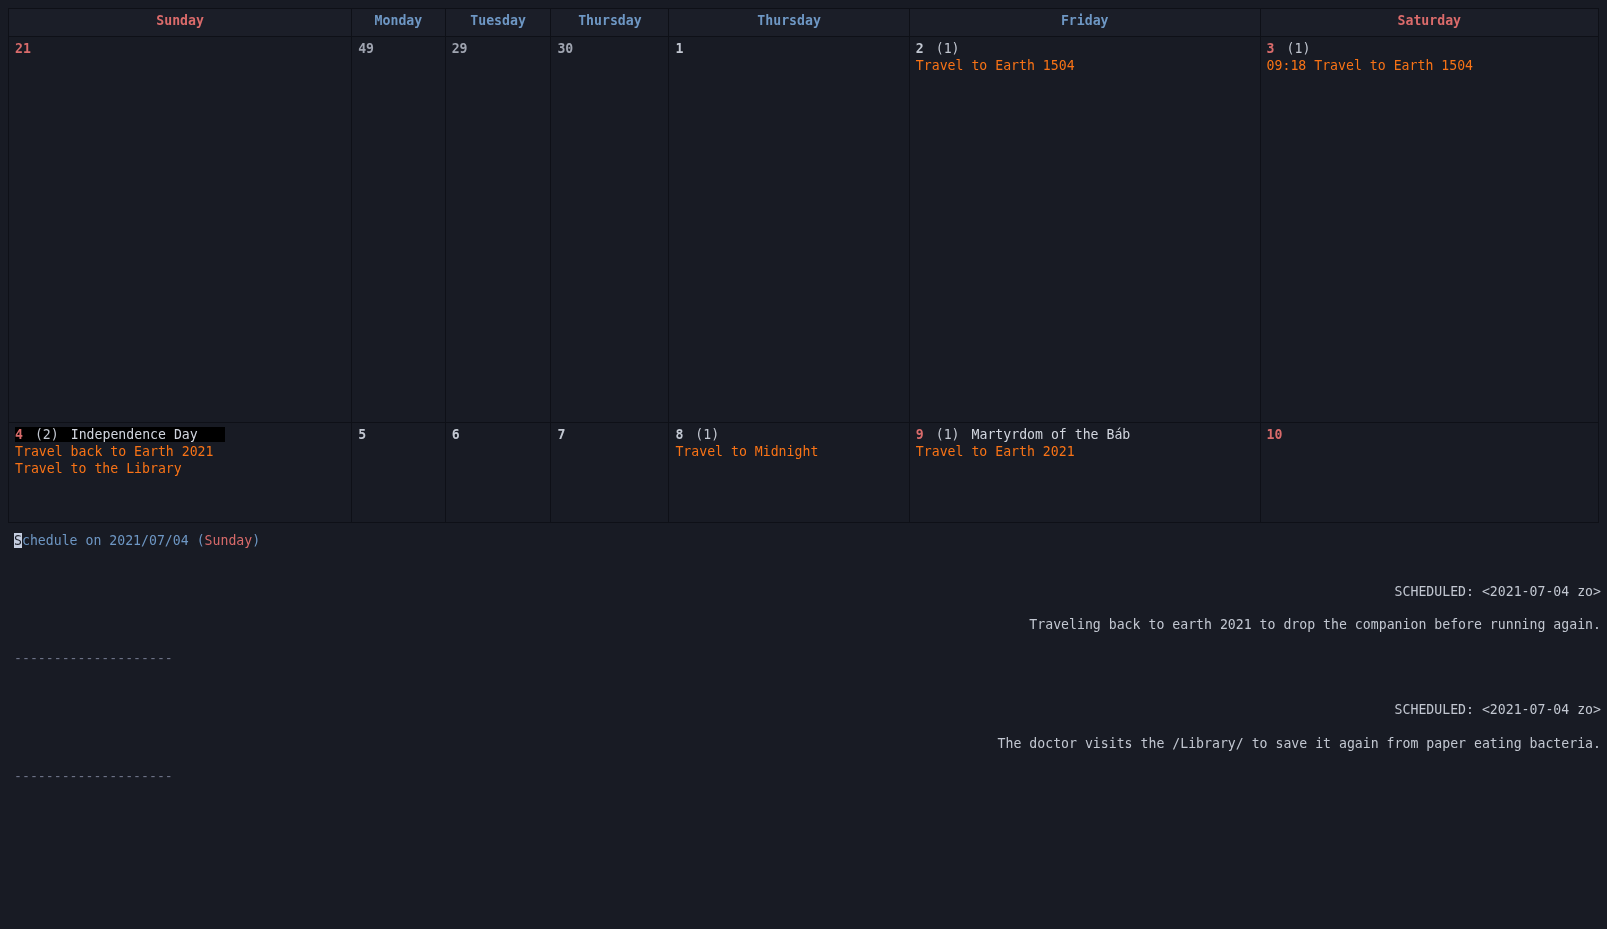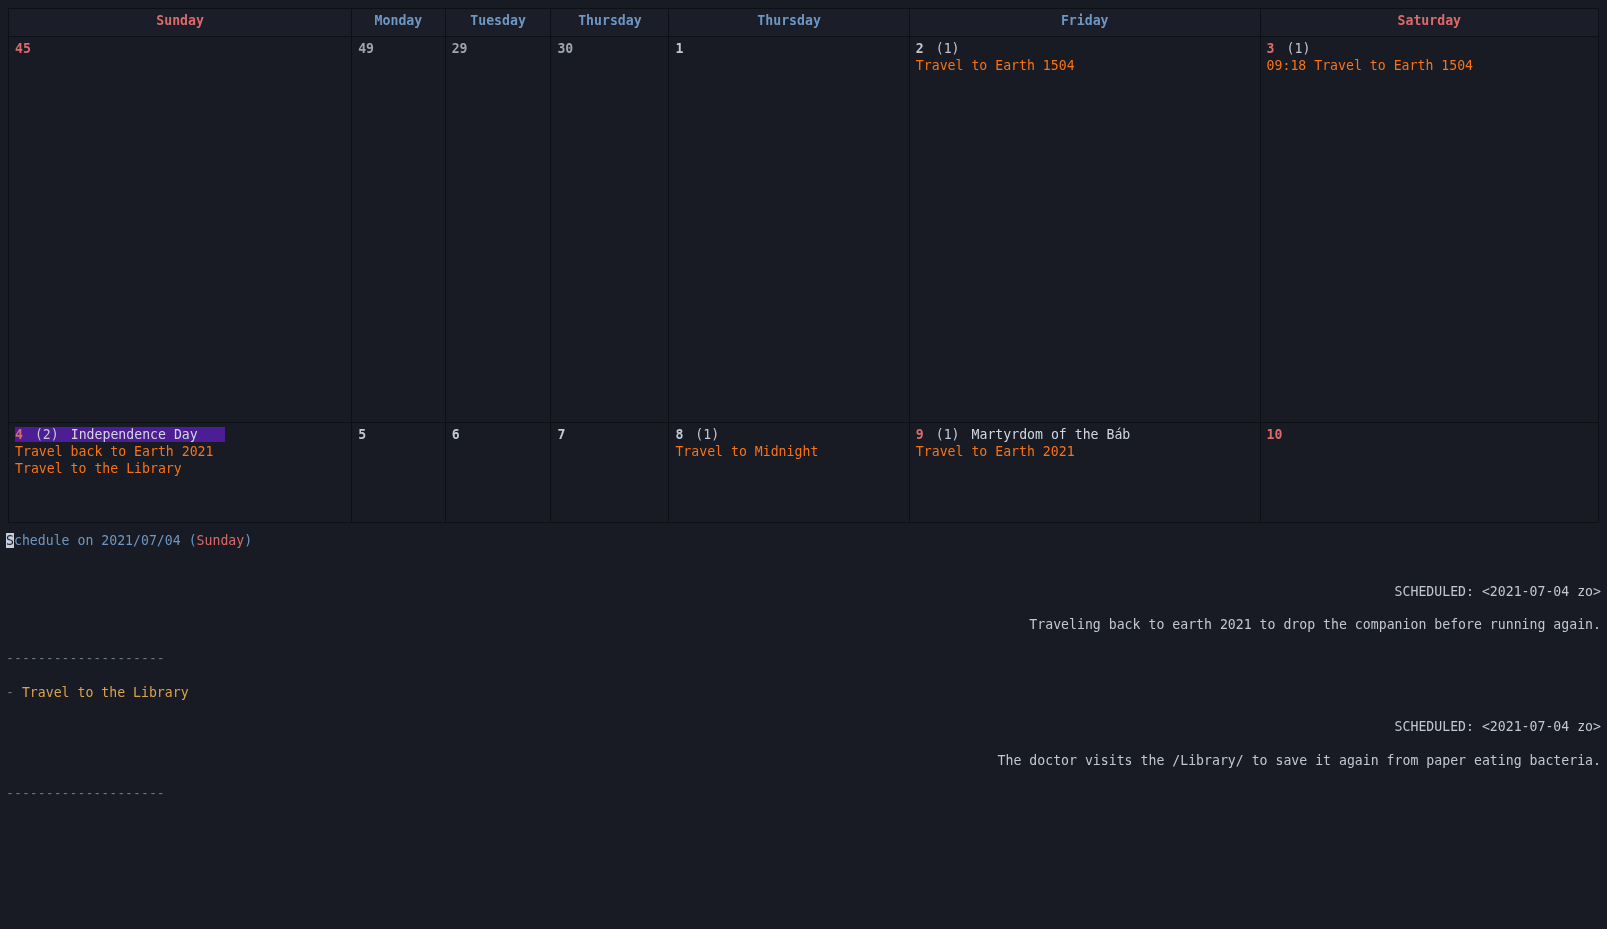--- a/index.html
+++ b/index.html
@@ -31,25 +31,26 @@
     text-align:center;
   }
   .calendar th.weekend { color:#db6b6b; }
   .row-tall td { height:386px; }
   .row-short td { height:100px; }
   .daynum { font-weight:bold; color:#c2c7d1; padding-right:4px;}
   .daynum.dim { color:#9fa4b0; }
   .daynum.weekend { color:#d96b6b; }
   .count { color:#c2c7d1; }
   .holiday { color:#d2d6df; font-weight:normal; padding-left:4px;}
-  .holiday-sel { background:#4c1d95; color:#d8dbe3; padding:0 3px 0 0;}
+  .holiday-sel { background:#000000; color:#d8dbe3; padding:0 3px 0 0;}
   .entry { color:#f97316; display:block; padding-top:0px;}
   .dayline { white-space:nowrap; overflow:hidden; }
   .bottom-pane {
     padding:10px 6px 0 6px;
+    margin-left:8px;
   }
   .sched-hdr { white-space:pre; }
   .sched-S { background:#c5cee0; color:#1a1d27; }
   .teal { color:#6e97c4; }
   .red  { color:#d96b6b; }
   .grey { color:#b7bcc7; }
   .amber{ color:#dba24e; }
   .dim  { color:#6b7185; }
   .body-text { color:#c2c7d1;text-align:right; }
   .block { white-space:pre; }
@@ -65,21 +66,21 @@
       <th>Tuesday</th>
       <th>Thursday</th>
       <th>Thursday</th>
       <th>Friday</th>
       <th class="weekend">Saturday</th>
     </tr>
   </thead>
   <tbody>
     <tr class="row-tall">
       <td>
-        <div class="dayline"><span class="daynum weekend">45</span></div>
+        <div class="dayline"><span class="daynum weekend">21</span></div>
       </td>
       <td>
         <div class="dayline"><span class="daynum dim">49</span></div>
       </td>
       <td>
         <div class="dayline"><span class="daynum dim">29</span></div>
       </td>
       <td>
         <div class="dayline"><span class="daynum dim">30</span></div>
       </td>
@@ -150,20 +151,19 @@
   <div>&nbsp;</div>
 
   <div>&nbsp;</div>
   <div class="block body-text">   SCHEDULED: &lt;2021-07-04 zo&gt;</div>
   <div>&nbsp;</div>
   <div class="block body-text">   Traveling back to earth 2021 to drop the companion before running again.</div>
   <div>&nbsp;</div>
   <div class="dim">--------------------</div>
   <div>&nbsp;</div>
 
-  <div class="block"><span class="dim">- </span><span class="amber">Travel to the Library</span></div>
   <div>&nbsp;</div>
   <div class="block body-text">   SCHEDULED: &lt;2021-07-04 zo&gt;</div>
   <div>&nbsp;</div>
   <div class="block body-text">   The doctor visits the /Library/ to save it again from paper eating bacteria.</div>
   <div>&nbsp;</div>
   <div class="dim">--------------------</div>
 </div>
 
 </body></html>

